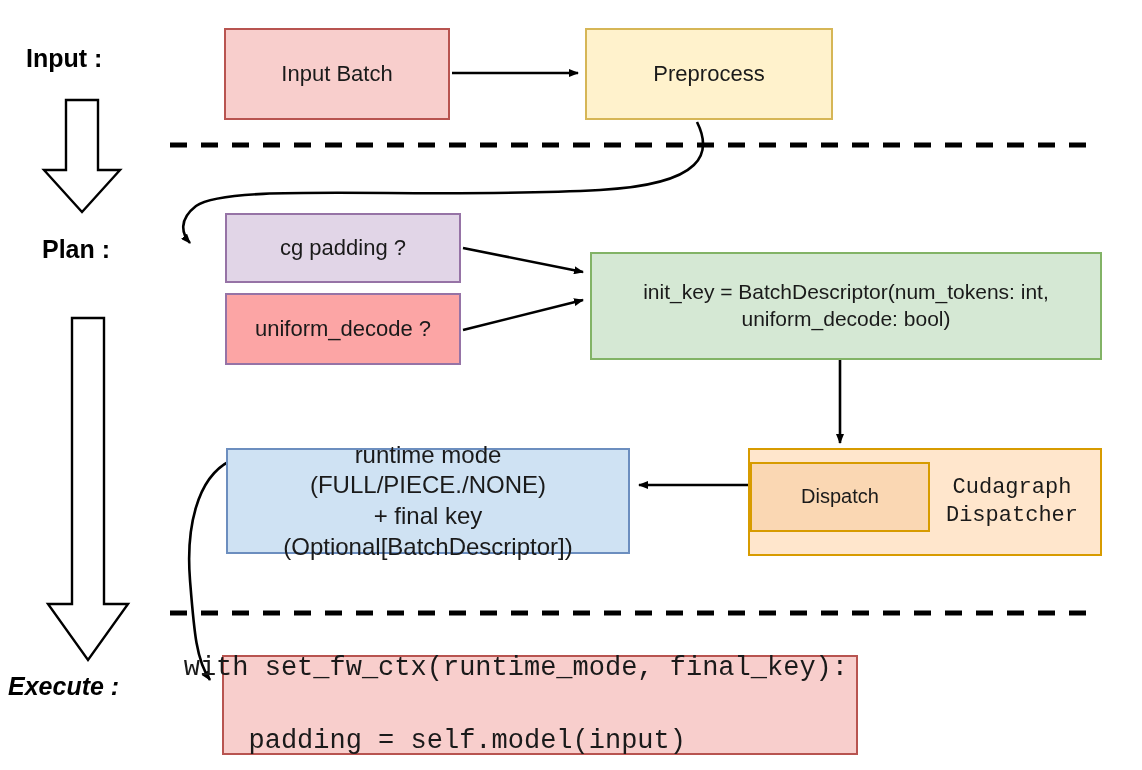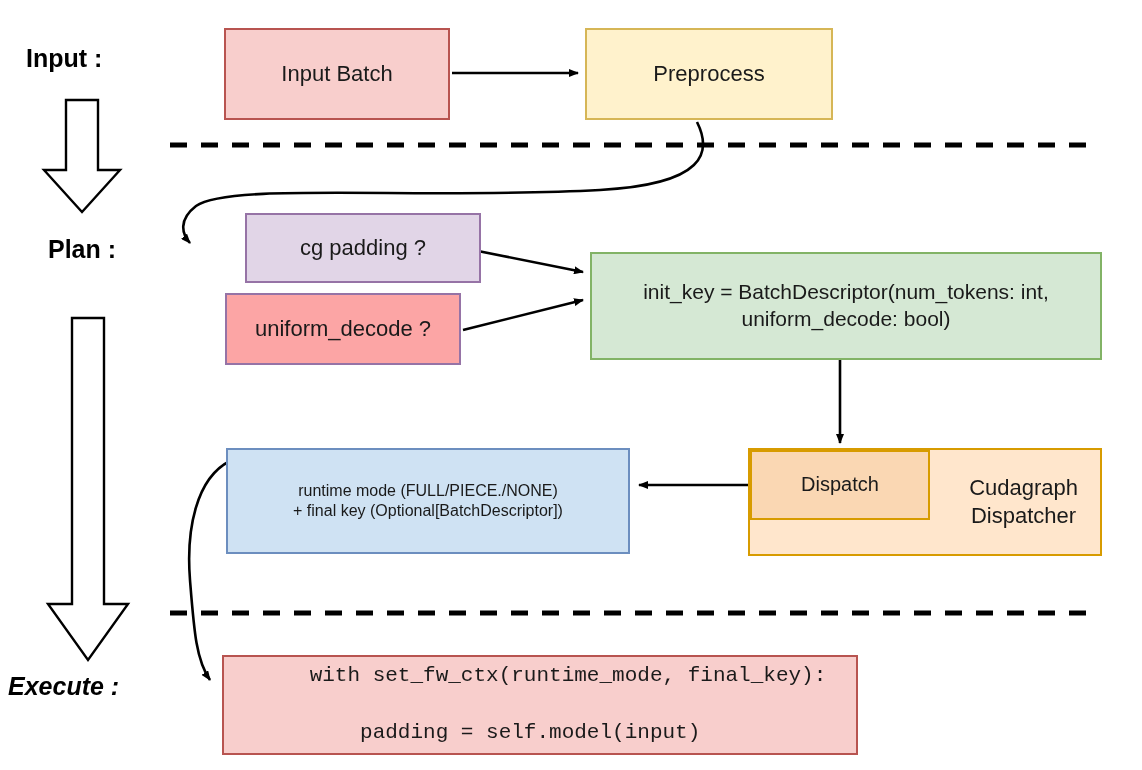--- a/index.html
+++ b/index.html
@@ -40,60 +40,60 @@
   .n-input-batch {
     left: 224px; top: 28px; width: 226px; height: 92px;
     background: #f8cecc; border-color: #b85450; font-size: 22px;
   }
   .n-preprocess {
     left: 585px; top: 28px; width: 248px; height: 92px;
     background: #fff2cc; border-color: #d6b656; font-size: 22px;
   }
   .n-cg-padding {
     left: 225px; top: 213px; width: 236px; height: 70px;
-    background: #e1d5e7; border-color: #9673a6; font-size: 22px; margin-left: 20px;
+    background: #e1d5e7; border-color: #9673a6; font-size: 22px;
   }
   .n-uniform-decode {
     left: 225px; top: 293px; width: 236px; height: 72px;
     background: #fca5a5; border-color: #9673a6; font-size: 22px;
   }
   .n-init-key {
     left: 590px; top: 232px; width: 512px; height: 108px;
     background: #d5e8d4; border-color: #82b366; font-size: 21px; margin-top: 20px;
   }
   .n-cudagraph-dispatcher {
     left: 748px; top: 448px; width: 354px; height: 108px;
     background: #ffe6cc; border-color: #d79b00; font-size: 22px;
     justify-content: flex-end;
   }
-  .n-cudagraph-dispatcher .node-text { padding-right: 22px; }
+  .n-cudagraph-dispatcher .node-text { padding-right: 22px; font-family: Liberation Mono, monospace; }
   .n-dispatch {
-    left: 750px; top: 450px; width: 180px; height: 70px;
+    left: 750px; top: 462px; width: 180px; height: 70px;
     background: #fad7b3; border-color: #d79b00; font-size: 20px; justify-content: center;
   }
   .n-runtime-mode {
     left: 226px; top: 448px; width: 404px; height: 106px;
-    background: #cfe2f3; border-color: #6c8ebf; font-size: 16px;
+    background: #cfe2f3; border-color: #6c8ebf; font-size: 24px;
   }
   .n-exec-code {
     left: 222px; top: 655px; width: 636px; height: 100px;
     background: #f8cecc; border-color: #b85450;
     font-family: "Liberation Mono", monospace;
-    font-size: 21px; justify-content: flex-start;
+    font-size: 27px; justify-content: flex-end;
     white-space: pre; line-height: 1.35;
   }
   .n-exec-code .node-text { padding-left: 10px; text-align: left; }
 
   .svg-layer {
     position: absolute; left: 0; top: 0;
     width: 1142px; height: 770px;
     pointer-events: none;
   }
   .lbl-input   { left: 26px;  top: 44px; }
-  .lbl-plan    { left: 48px;  top: 235px; }
+  .lbl-plan    { left: 42px;  top: 235px; }
   .lbl-execute { left: 8px;   top: 672px; font-style: italic; }
 </style>
 </head>
 <body>
 
 <div id="canvas">
 
   <svg class="svg-layer" viewBox="0 0 1142 770" xmlns="http://www.w3.org/2000/svg">
     <defs>
       <marker id="ah" markerWidth="10" markerHeight="8" refX="9" refY="4" orient="auto" markerUnits="userSpaceOnUse">

